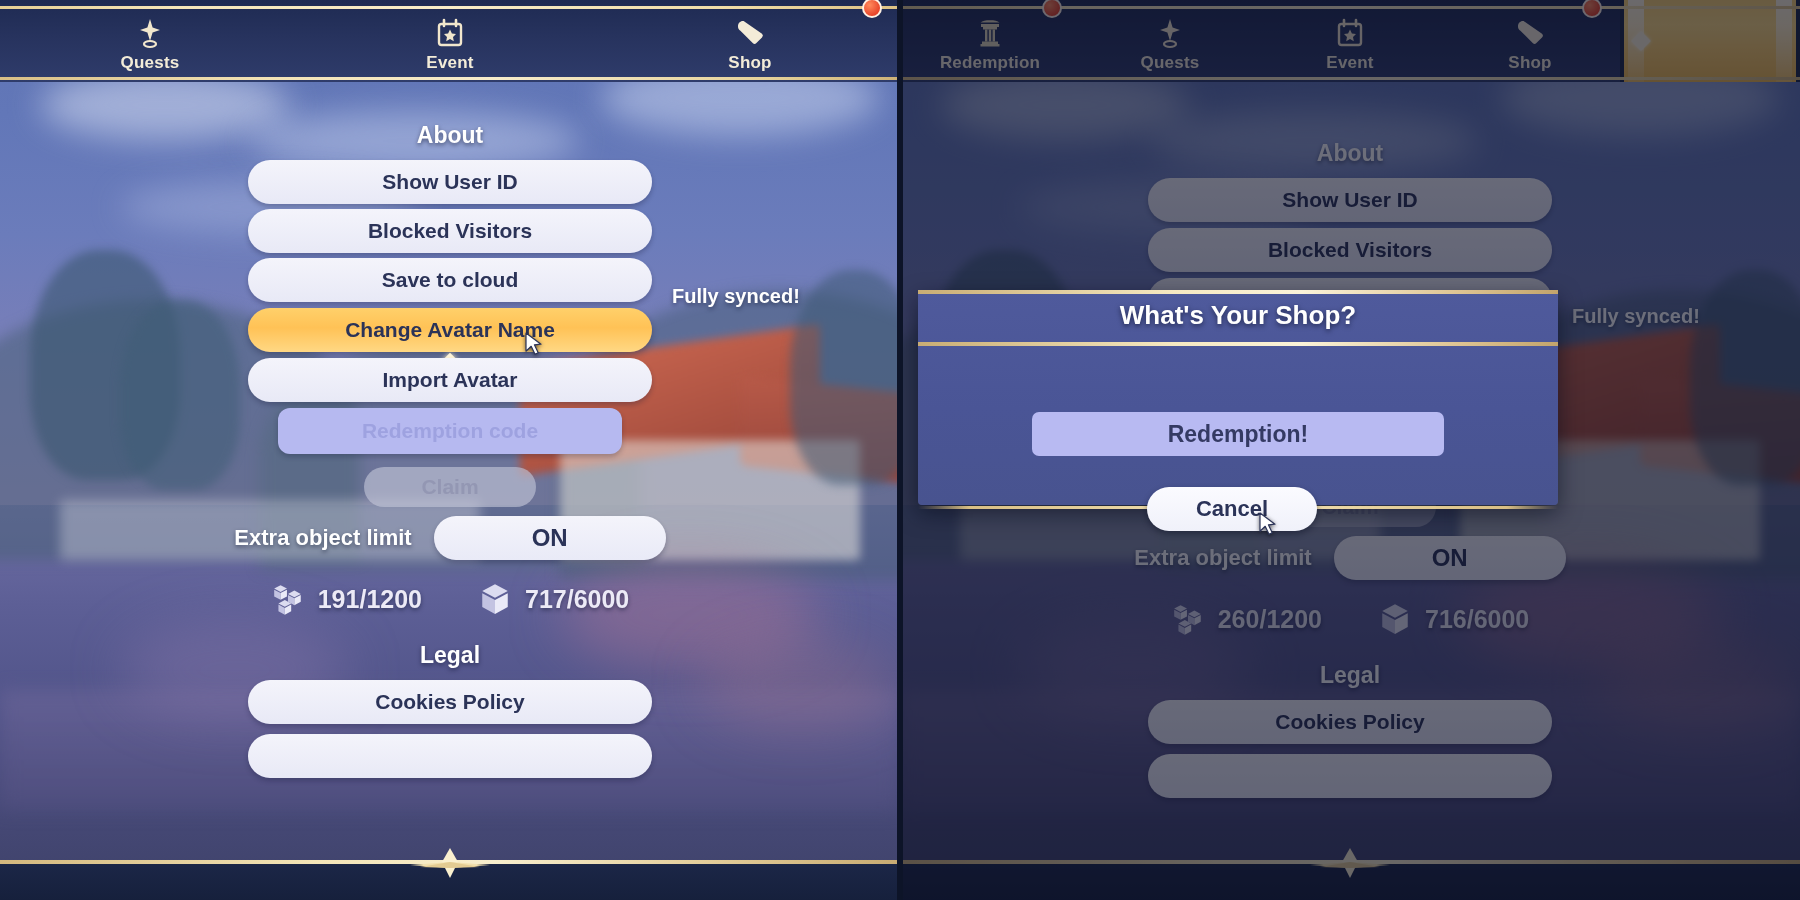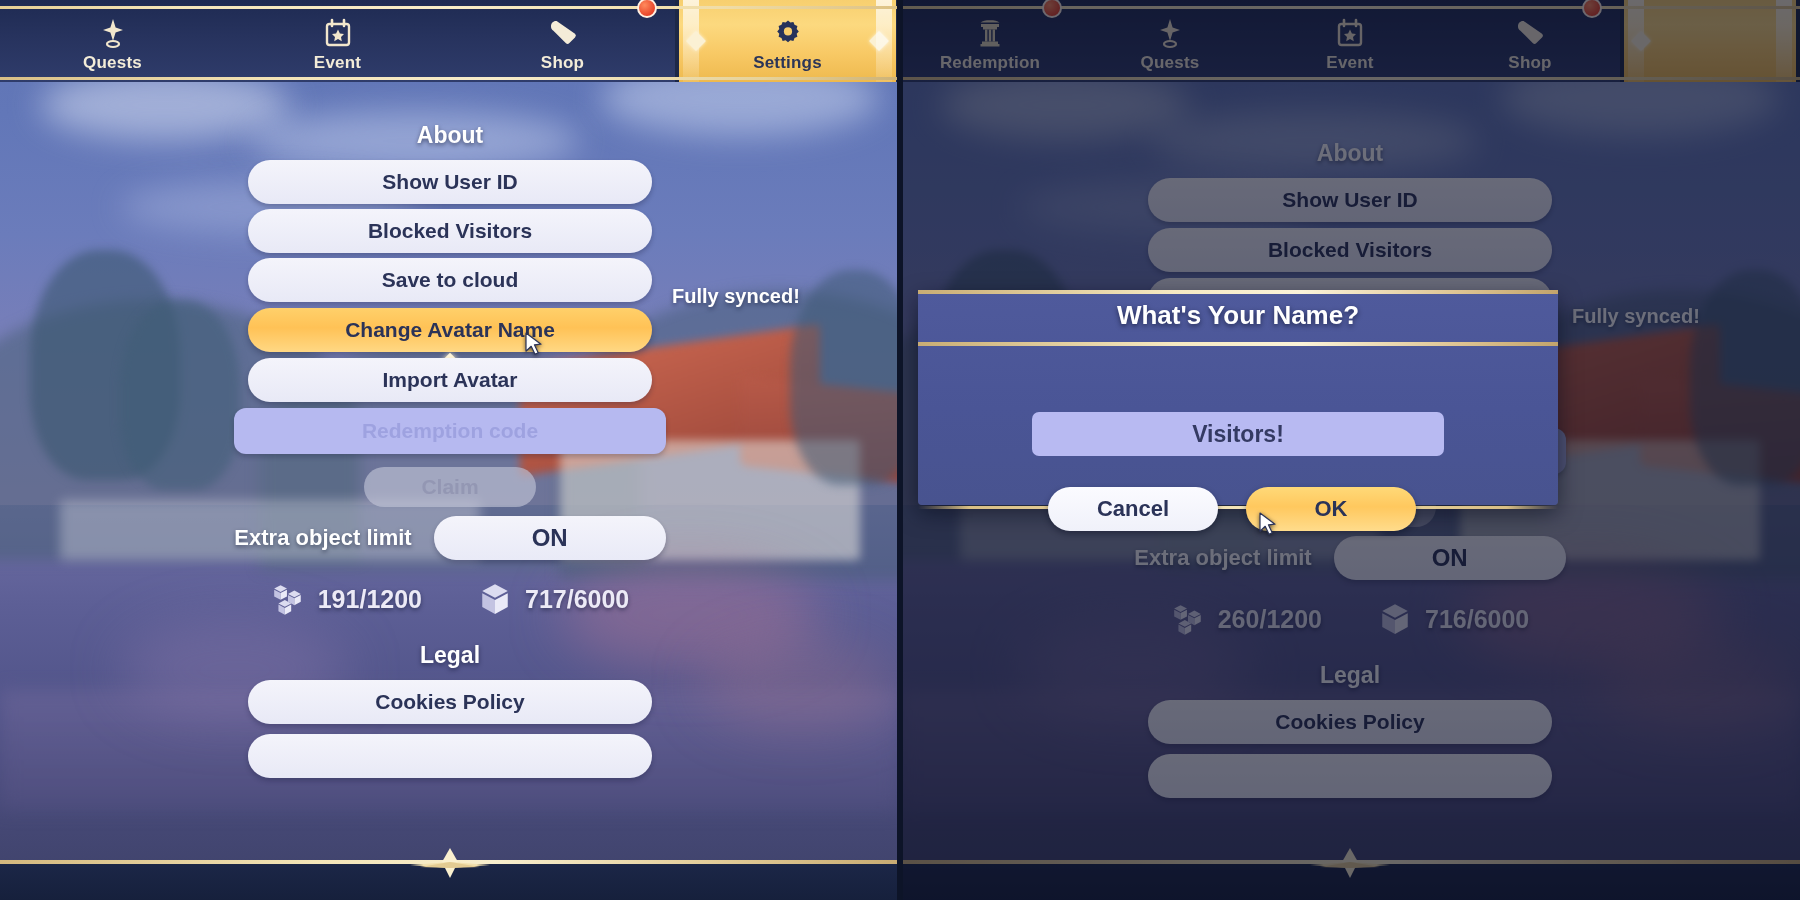--- a/index.html
+++ b/index.html
@@ -101,21 +101,21 @@
   .pill { width:404px; height:44px; border-radius:24px;
           background:linear-gradient(180deg,#f4f4fb 0%,#e8e9f6 100%);
           color:#2b3358; font-size:21px; font-weight:bold;
           display:flex; align-items:center; justify-content:center;
           box-shadow:0 3px 5px rgba(20,26,56,.28); cursor:pointer; }
   .pill.gold { background:linear-gradient(180deg,#ffd06a 0%,#ffc256 45%,#ffd884 100%);
                box-shadow:0 3px 6px rgba(20,26,56,.33); }
   .sel-diamond { position:absolute; left:50%; bottom:-14px; transform:translateX(-50%) rotate(45deg);
                  width:11px; height:11px; background:#fff4d8; box-shadow:0 0 5px rgba(255,240,200,.9); }
 
-  .input-box { width:432px; height:46px; border-radius:12px;
+  .input-box { width:344px; height:46px; border-radius:12px;
                background:#b6b9f0; display:flex; align-items:center; justify-content:center;
                color:#9ea2e0; font-size:21px; font-weight:bold; cursor:text;
                box-shadow:0 3px 5px rgba(20,26,56,.25); }
   .claim-btn { width:172px; height:40px; border-radius:22px;
                background:rgba(196,198,216,0.62); color:rgba(146,150,178,.95);
                font-size:21px; font-weight:bold;
                display:flex; align-items:center; justify-content:center; cursor:pointer; }
 
   .sync-note { position:absolute; left:calc(50% + 222px); top:50%;
                transform:translateY(-50%); color:#ffffff; font-size:20px; font-weight:bold;
@@ -243,33 +243,20 @@
           <span class="dot-badge"></span>
           <span class="nav-icon">
             <svg viewBox="0 0 32 32">
                 <path d="M9 4c-3 0-5 2.4-5 5.4 0 2 1 3.4 2.4 4.3l12.3 12.3a2.6 2.6 0 003.7 0l5.6-5.6a2.6 2.6 0 000-3.7L9.6 4.1z" fill="#f4ecd8"></path>
                 <circle cx="9.2" cy="9.3" r="2.4" fill="none" stroke="#f4ecd8" stroke-width="2"></circle>
               </svg>
           </span>
           <span class="nav-label">Shop</span>
         </div>
 
-        <div class="nav-item active">
-          <span class="tab-plate">
-            <span class="tab-diamond l"></span>
-            <span class="tab-diamond r"></span>
-          </span>
-          <span class="nav-icon">
-            <svg viewBox="0 0 32 32">
-                <path d="M16 3.5l2.4 2.1 3-.7 1.1 2.9 2.9 1.2-.7 3 2.1 2.4-2.1 2.4.7 3-2.9 1.2-1.1 2.9-3-.7L16 25.3l-2.4-2.1-3 .7-1.1-2.9L6.6 19.8l.7-3-2.1-2.4 2.1-2.4-.7-3 2.9-1.2 1.1-2.9 3 .7z" fill="#26325b"></path>
-                <circle cx="16" cy="14.4" r="4.1" fill="#f8cd6c"></circle>
-              </svg>
-          </span>
-          <span class="nav-label">Settings</span>
-        </div>
 
       </div>
     </div>
 
     <div class="content">
 
       <div class="section-title" style="position:absolute;left:0;right:0;top:40px;">About</div>
 
       <div class="btn-row" style="position:absolute;left:0;right:0;top:78px;">
         <div class="pill">Show User ID</div>
@@ -524,27 +511,26 @@
         <path d="M75 16l40 3-40 3-40-3z" fill="#f2e0ae"></path>
         <path d="M75 16l30 5-30 1z" fill="#e3cb92"></path>
         <path d="M75 16L45 21l30 1z" fill="#e3cb92"></path>
       </svg>
     </div>
 
     <div class="dim"></div>
 
     <div class="modal">
       <span class="modal-topline"></span>
-      <div class="modal-title">What's Your Name?</div>
+      <div class="modal-title">What's Your Shop?</div>
       <span class="modal-rule"></span>
-      <div class="modal-input">Visitors!</div>
+      <div class="modal-input">Redemption!</div>
       <span class="btn-connector"></span>
       <div class="modal-btns">
         <div class="modal-btn light">Cancel</div>
-        <div class="modal-btn gold">OK</div>
       </div>
     </div>
 
     <div class="cursor" style="left:358px; top:512px;">
       <svg viewBox="0 0 20 26">
           <path d="M2 1l15 11.2-6.6.6 3.8 8-3.2 1.5-3.8-8L2 19.2z" fill="#ffffff" stroke="#2b3358" stroke-width="1.2" stroke-linejoin="round"></path>
         </svg>
     </div>
   </div>
 

